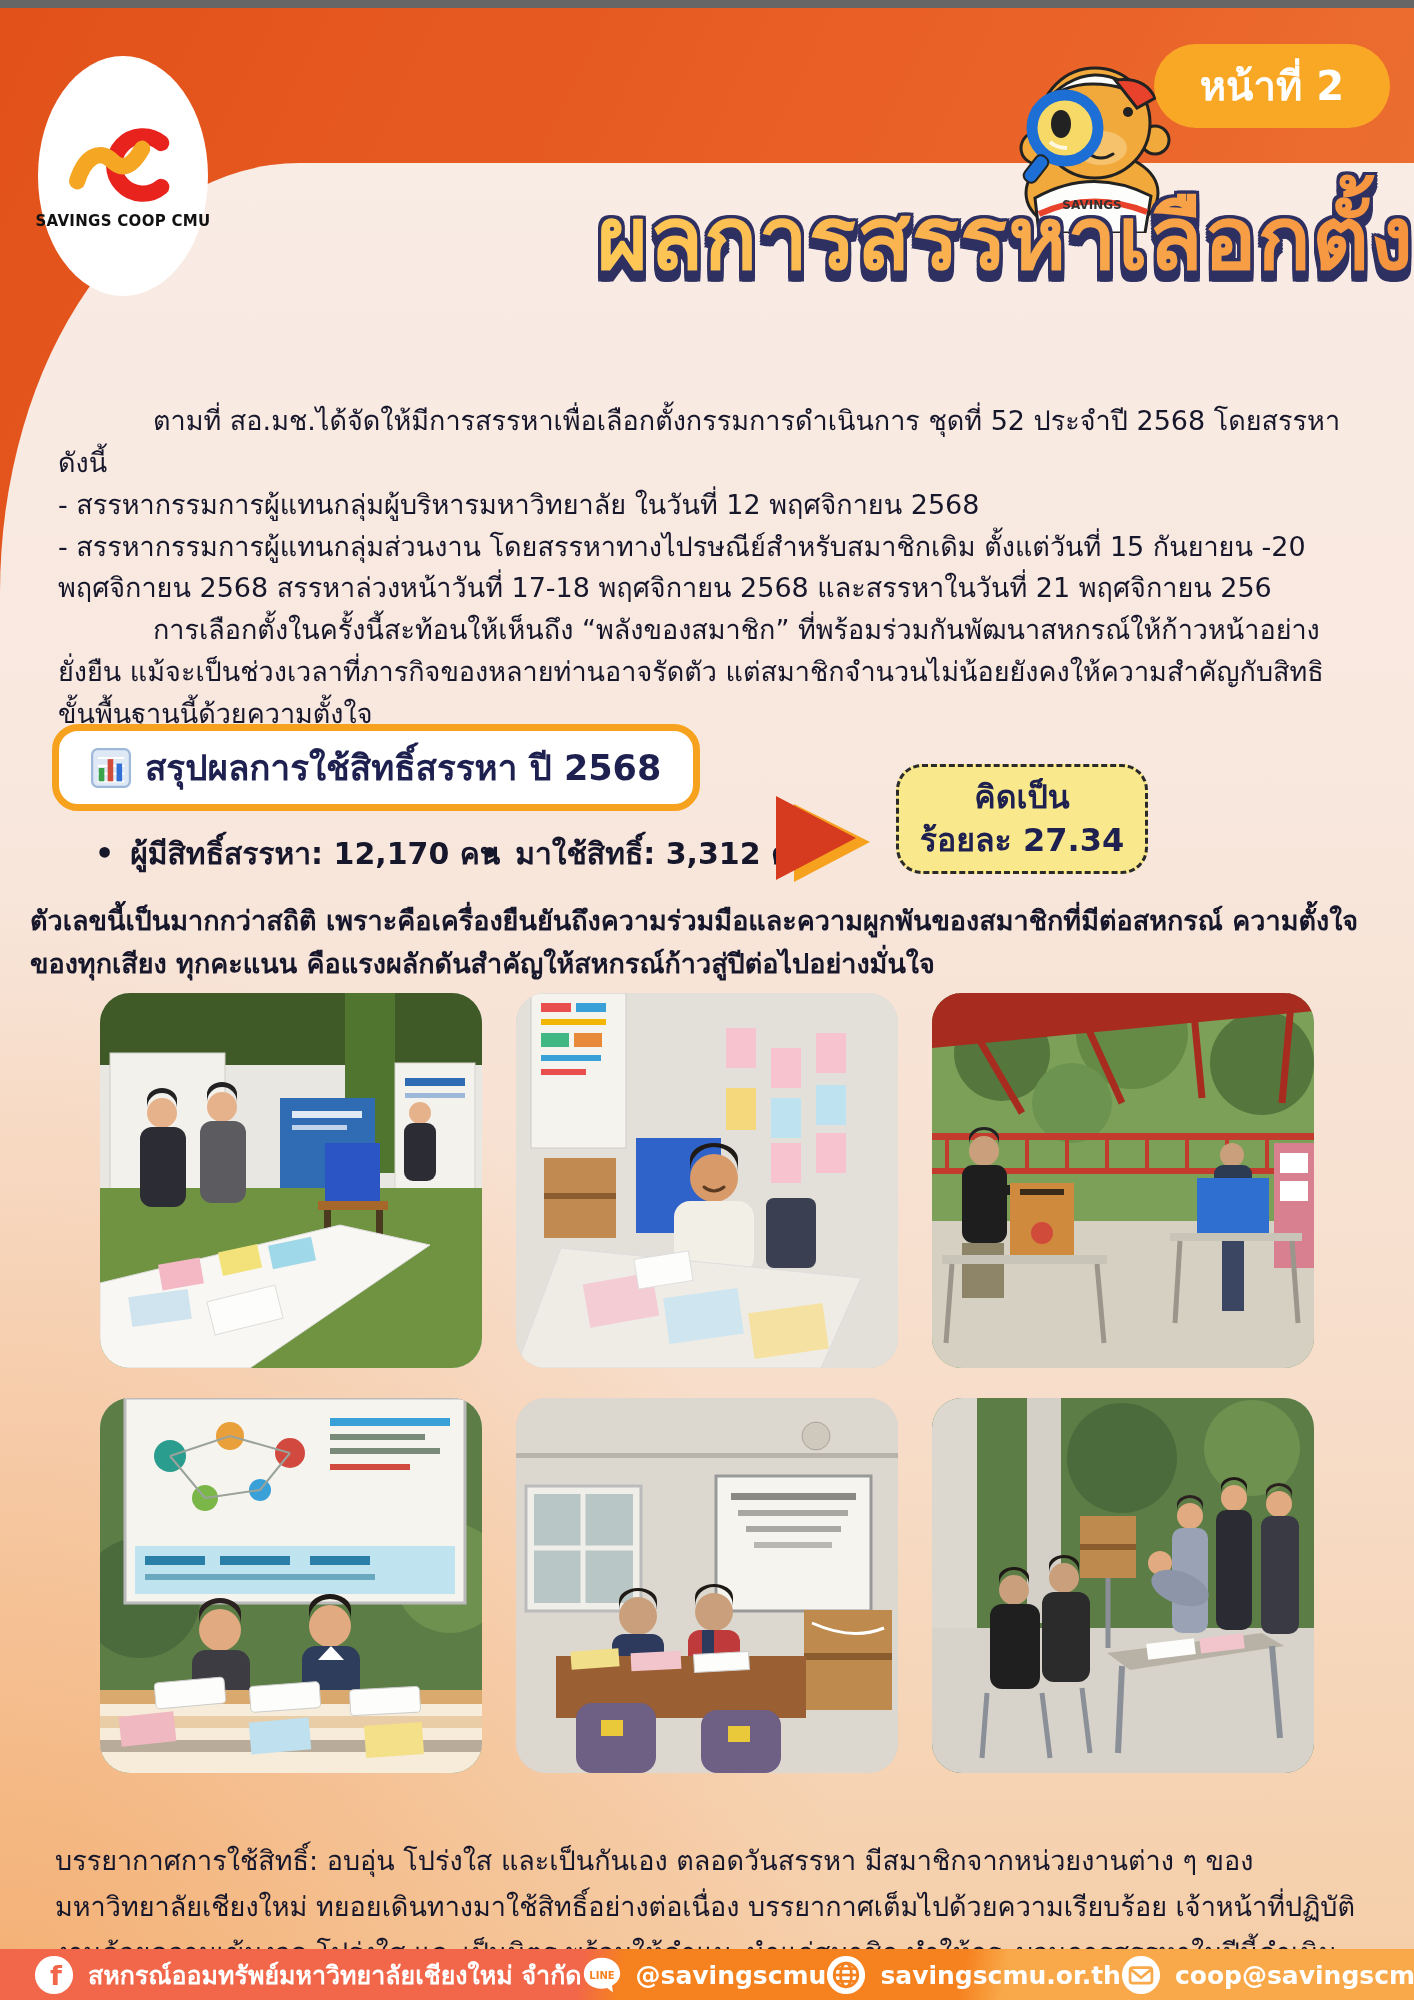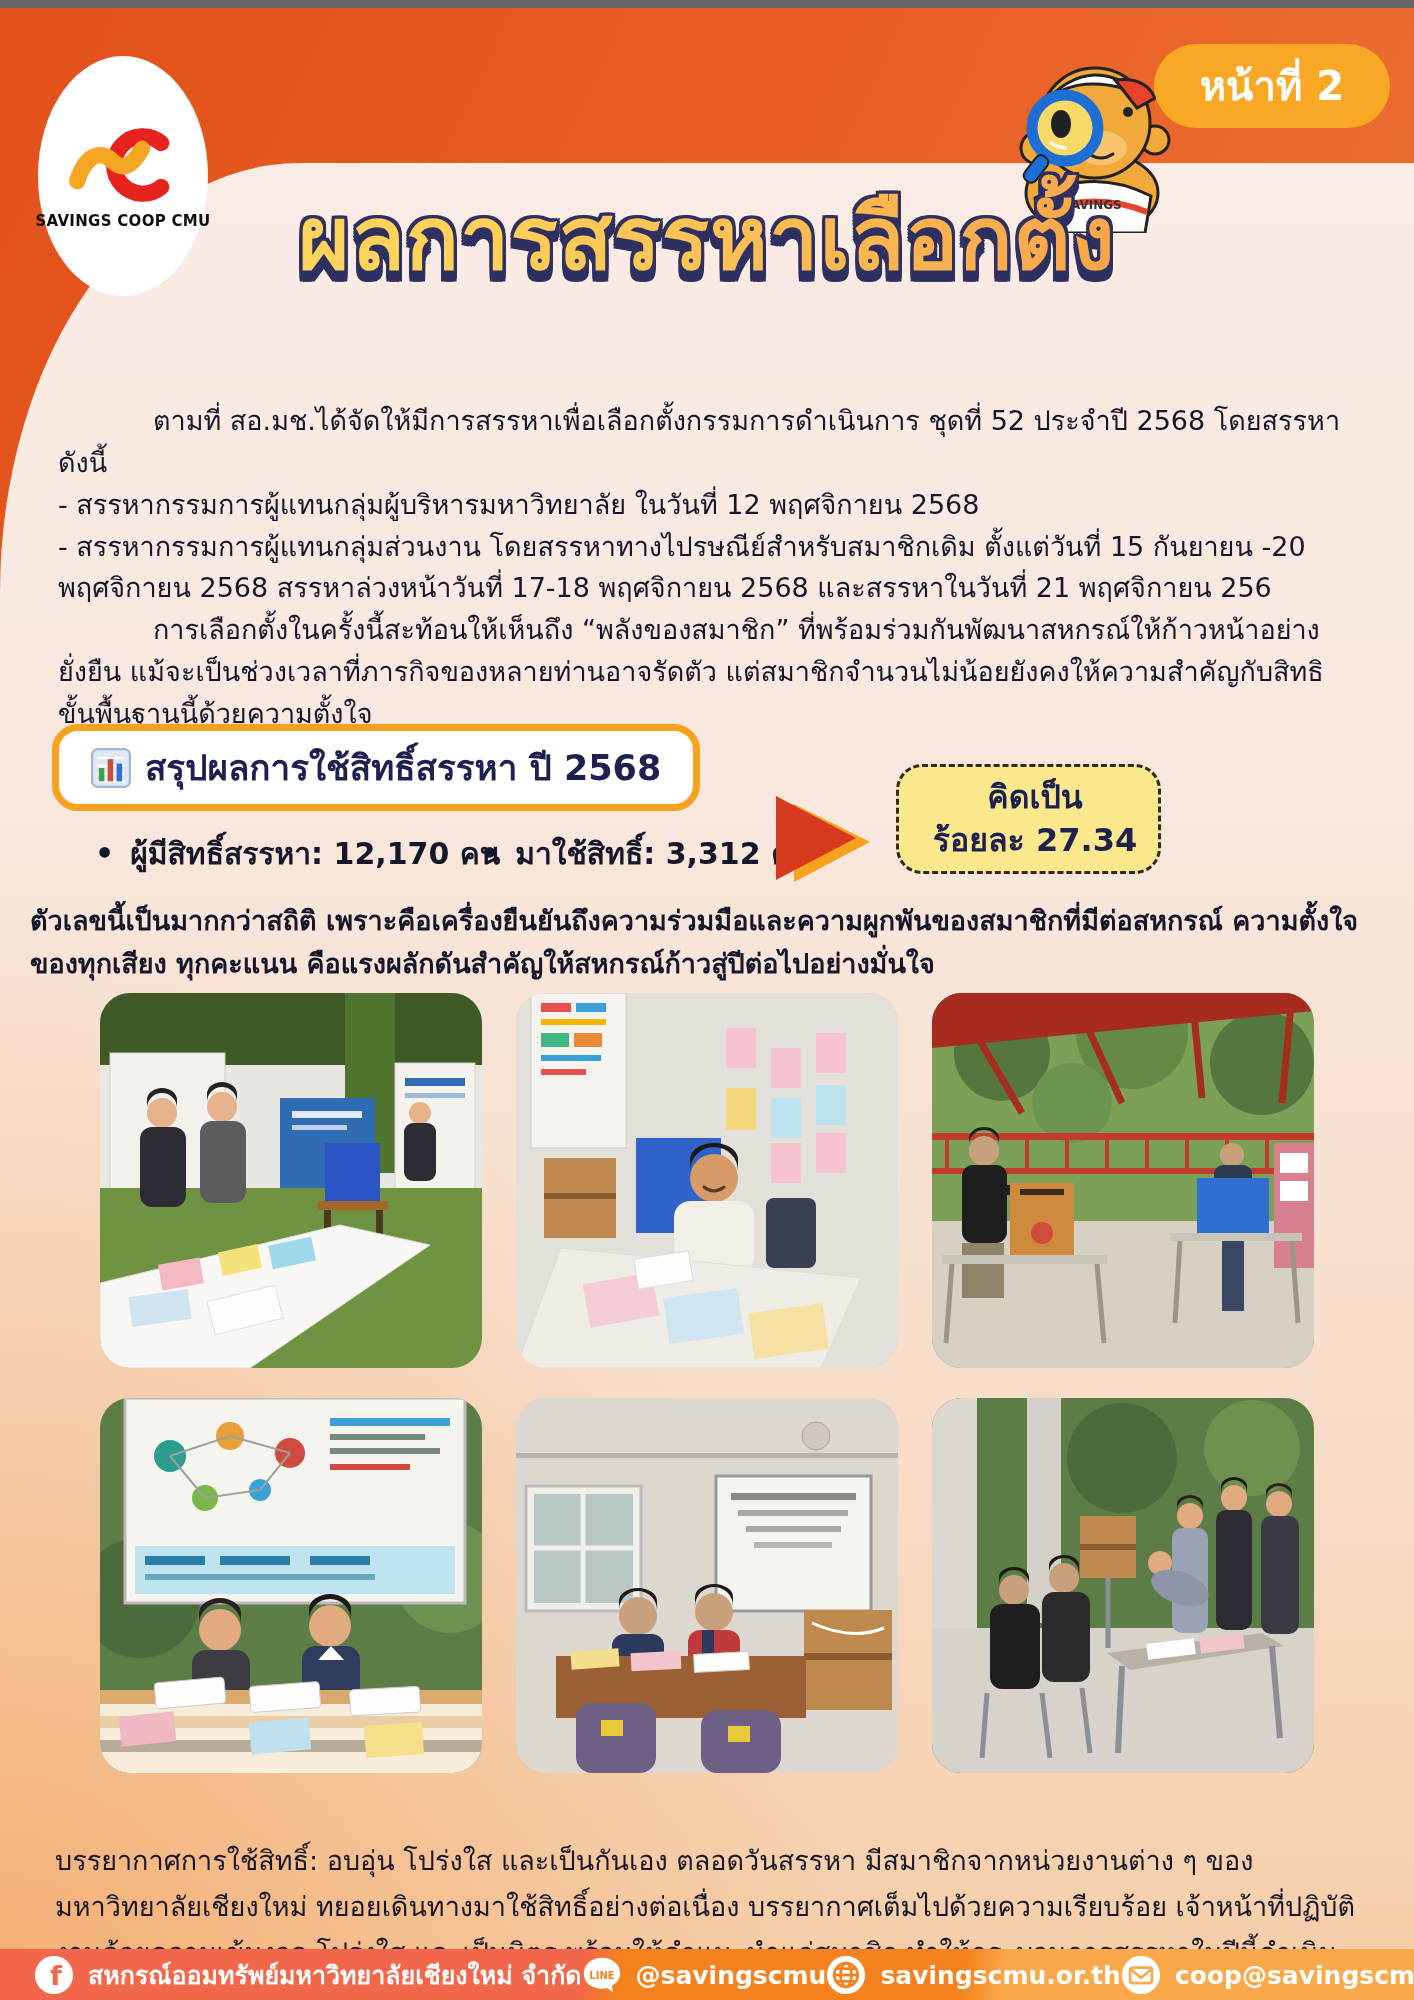--- a/index.html
+++ b/index.html
@@ -15,21 +15,21 @@
   
   .logo{position:absolute;left:38px;top:48px;width:170px;height:240px;background:#fff;
         border-radius:50%;display:flex;flex-direction:column;align-items:center;justify-content:center;}
   .logo .brand{font-size:15px;font-weight:800;color:#111;letter-spacing:.3px;margin-top:4px;white-space:nowrap;}
   
   .mascot{position:absolute;left:995px;top:20px;width:195px;height:205px;}
   
   .page-badge{position:absolute;right:24px;top:36px;height:84px;line-height:84px;padding:0 46px;
               background:#f9a826;color:#fff;font-size:40px;font-weight:700;border-radius:46px;}
   
-  .title{position:absolute;left:0;top:160px;width:100%;text-align:center;
+  .title{position:absolute;left:0;top:160px;width:100%;text-align:right;
          font-size:88px;font-weight:800;letter-spacing:1px;
          background:linear-gradient(90deg,#ffd95a 0%,#ffd058 35%,#f9a94c 75%,#f6933f 100%);
          -webkit-background-clip:text;background-clip:text;color:transparent;
          filter:drop-shadow(3px 0 0 #2e3061) drop-shadow(-3px 0 0 #2e3061)
                 drop-shadow(0 3px 0 #2e3061) drop-shadow(0 -3px 0 #2e3061)
                 drop-shadow(0 8px 0 #2e3061);}
   .subtitle{position:absolute;left:0;top:272px;width:100%;text-align:center;
             font-size:40px;font-weight:800;color:#c13d17;}
   
   .intro{position:absolute;left:58px;top:392px;width:1300px;font-size:27px;line-height:1.55;
@@ -41,21 +41,21 @@
                  background:#fff;border:7px solid #f6a21e;border-radius:26px;padding:9px 32px;
                  font-size:35px;font-weight:800;color:#1e2150;}
   .stat{position:absolute;top:822px;font-size:30px;font-weight:700;color:#17172c;
         display:flex;align-items:center;gap:16px;}
   .stat .dot{font-size:30px;line-height:1;}
   .stat1{left:95px;} .stat2{left:480px;}
   .arrow{position:absolute;left:768px;top:784px;width:104px;height:94px;}
   .result-box{position:absolute;left:896px;top:756px;width:246px;height:104px;
               background:#fae88d;border:3px dashed #2a2a2a;border-radius:26px;
               display:flex;flex-direction:column;align-items:center;justify-content:center;
-              font-size:32px;font-weight:600;color:#1e2150;line-height:1.35;padding-left:13px;}
+              font-size:32px;font-weight:600;color:#1e2150;line-height:1.35;}
   .note{position:absolute;left:30px;top:891px;width:1356px;font-size:27px;line-height:1.6;
         color:#17172c;font-weight:700;}
   
   .photo-grid{position:absolute;left:100px;top:985px;width:1214px;
               display:grid;grid-template-columns:repeat(3,382px);grid-auto-rows:375px;gap:30px 34px;}
   .photo{width:382px;height:375px;border-radius:30px;overflow:hidden;background:#ccc;}
   .photo svg{display:block;width:100%;height:100%;}
   .closing{position:absolute;left:55px;top:1830px;width:1310px;font-size:27px;line-height:1.7;
            color:#17172c;font-weight:500;}
   

